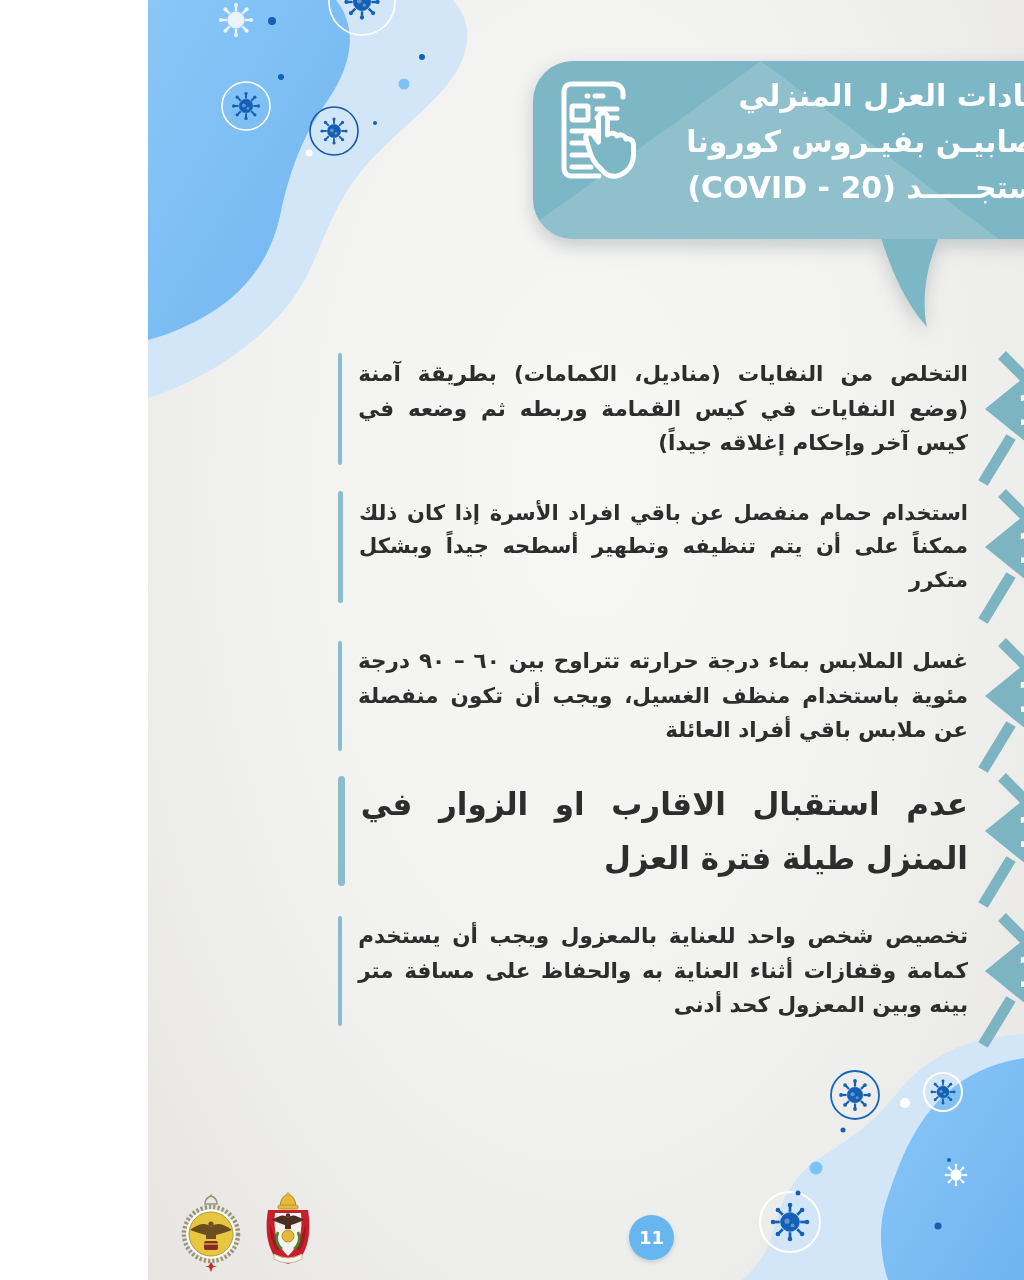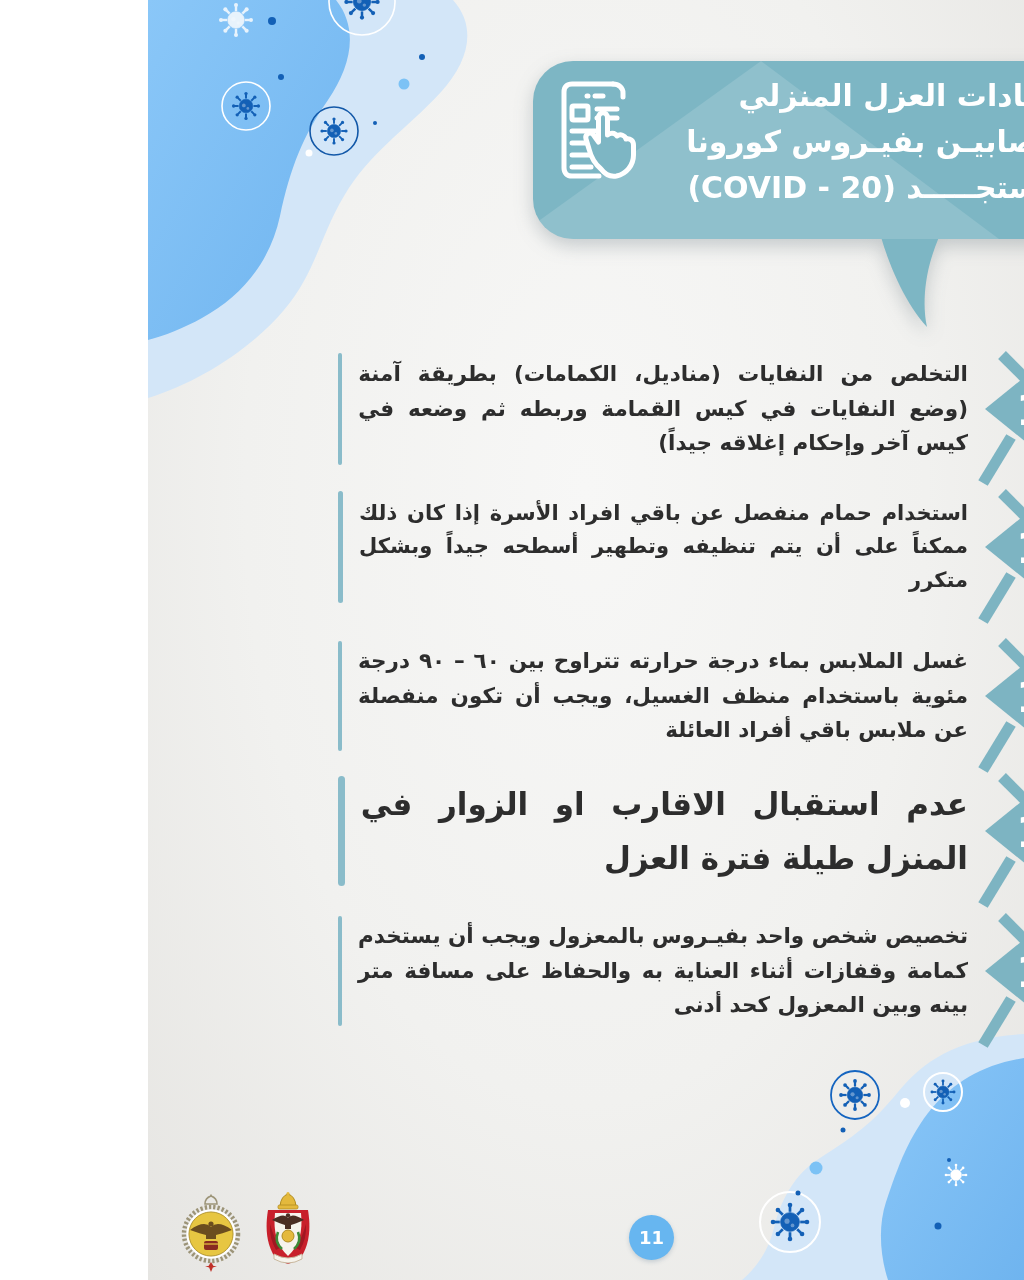--- a/index.html
+++ b/index.html
@@ -236,21 +236,21 @@
 
     <div class="item i16">
       <svg class="badge" viewBox="0 0 105 150">
         <g stroke="#7db4c2" stroke-width="11">
             <line x1="22" y1="21" x2="47" y2="46"></line>
             <line x1="31" y1="103" x2="3" y2="149"></line>
           </g>
         <path d="M5,75 L47,41 A37,37 0 1 1 47,109 Z" fill="#7db4c2"></path>
         <text x="66" y="76" text-anchor="middle" dominant-baseline="central" font-size="43" font-weight="bold" fill="#ffffff">16</text>
       </svg>
-      <p class="itxt">تخصيص شخص واحد بفيـروس بالمعزول ويجب أن يستخدم كمامة وقفازات أثناء العناية به والحفاظ على مسافة متر بينه وبين المعزول كحد أدنى</p>
+      <p class="itxt">تخصيص شخص واحد للعناية بالمعزول ويجب أن يستخدم كمامة وقفازات أثناء العناية به والحفاظ على مسافة متر بينه وبين المعزول كحد أدنى</p>
       <div class="accent-bar"></div>
     </div>
 
   </div>
 
   <svg id="emblem-court" class="emblem" width="64" height="80" viewBox="0 0 64 80">
     <path d="M26,10 q0,-6 6,-8 q6,2 6,8 z" fill="none" stroke="#9c9478" stroke-width="1.6"></path>
     <line x1="32" y1="2" x2="32" y2="0.5" stroke="#9c9478" stroke-width="1.6"></line>
     <circle cx="32" cy="40" r="27" fill="none" stroke="#9c9478" stroke-width="4.5" stroke-dasharray="2.3,2"></circle>
     <circle cx="32" cy="40" r="23.5" fill="none" stroke="#ffffff" stroke-width="2"></circle>

